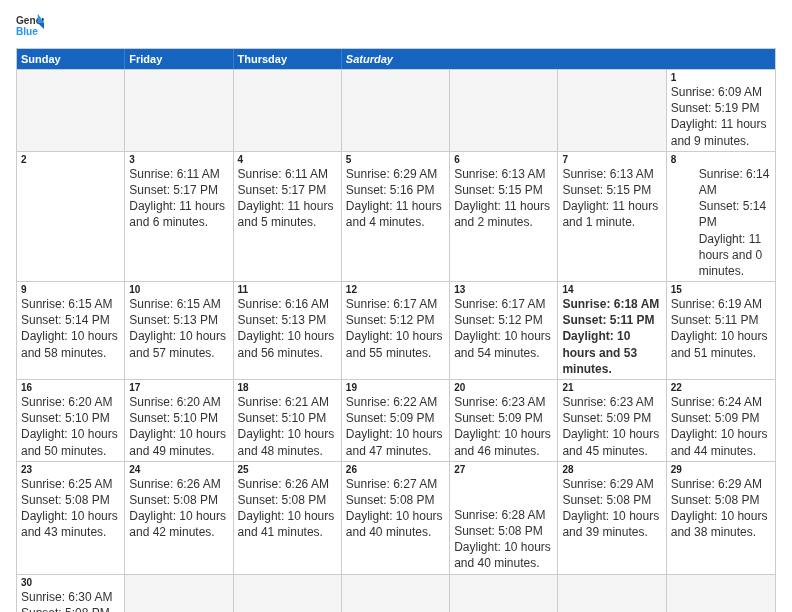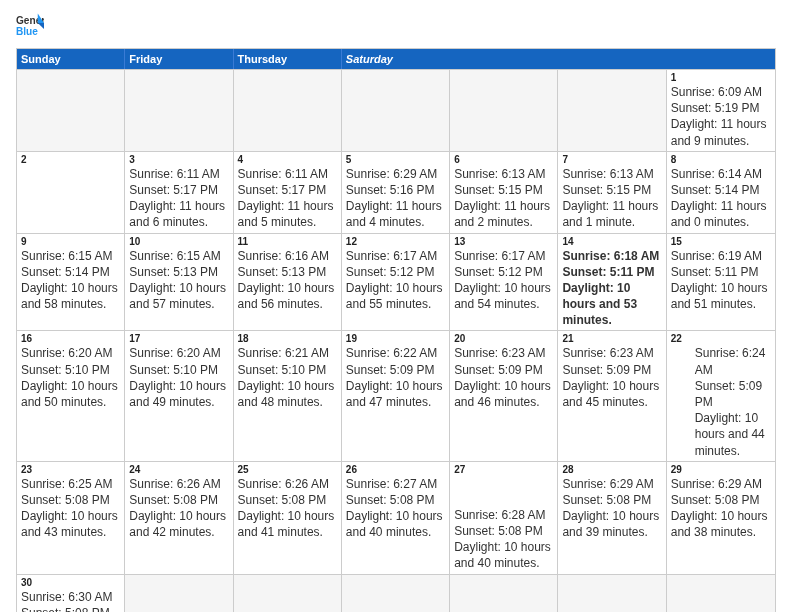--- a/index.html
+++ b/index.html
@@ -171,21 +171,21 @@
 Daylight: 11 hours and 2 minutes.</div>
           </div>
           <div class="cal-cell">
             <span class="day-num">7</span>
             <div class="day-info" style="white-space: pre-line;">Sunrise: 6:13 AM
 Sunset: 5:15 PM
 Daylight: 11 hours and 1 minute.</div>
           </div>
           <div class="cal-cell">
             <span class="day-num">8</span>
-            <div class="day-info" style="white-space: pre-line;">Sunrise: 6:14 AM
+            <div class="day-info" style="white-space: pre-line; margin-left: 28px;">Sunrise: 6:14 AM
 Sunset: 5:14 PM
 Daylight: 11 hours and 0 minutes.</div>
           </div>
         </div>
         <div class="cal-row">
           <div class="cal-cell">
             <span class="day-num">9</span>
             <div class="day-info" style="white-space: pre-line;">Sunrise: 6:15 AM
 Sunset: 5:14 PM
 Daylight: 10 hours and 58 minutes.</div>
@@ -259,21 +259,21 @@
 Daylight: 10 hours and 46 minutes.</div>
           </div>
           <div class="cal-cell">
             <span class="day-num">21</span>
             <div class="day-info" style="white-space: pre-line;">Sunrise: 6:23 AM
 Sunset: 5:09 PM
 Daylight: 10 hours and 45 minutes.</div>
           </div>
           <div class="cal-cell">
             <span class="day-num">22</span>
-            <div class="day-info" style="white-space: pre-line; margin-left: 24px;">Sunrise: 6:24 AM
+            <div class="day-info" style="white-space: pre-line;">Sunrise: 6:24 AM
 Sunset: 5:09 PM
 Daylight: 10 hours and 44 minutes.</div>
           </div>
         </div>
         <div class="cal-row">
           <div class="cal-cell">
             <span class="day-num">23</span>
             <div class="day-info" style="white-space: pre-line;">Sunrise: 6:25 AM
 Sunset: 5:08 PM
 Daylight: 10 hours and 43 minutes.</div>

